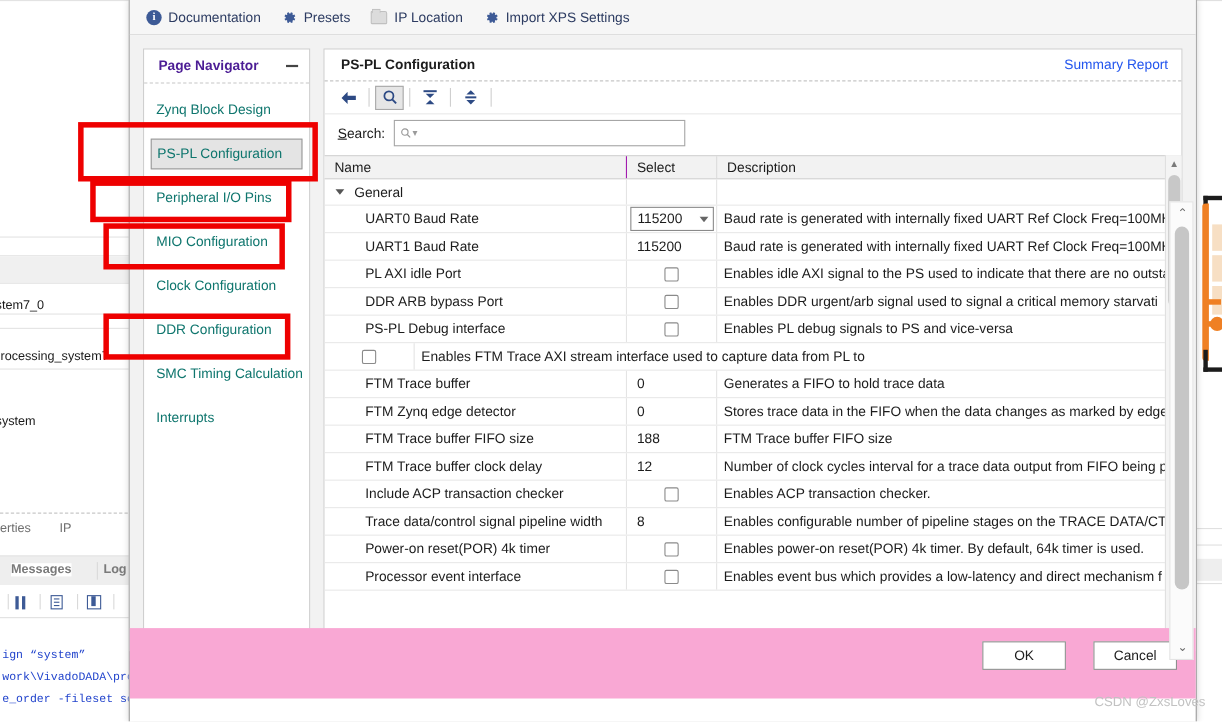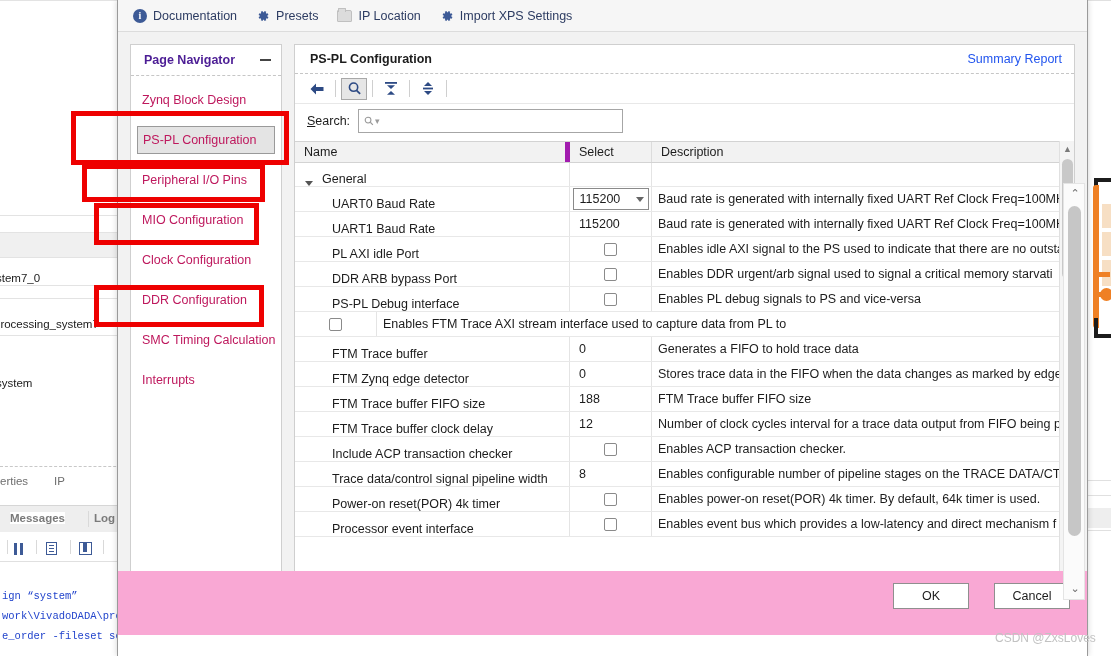--- a/index.html
+++ b/index.html
@@ -63,21 +63,21 @@
   .folder-ico { width: 15px; height: 12px; position: relative; background: #dcdcdc; border:1px solid #c0c0c0; border-radius:1px 2px 1px 1px; }
   .folder-ico::before { content:""; position:absolute; left:0; top:-3px; width:6px; height:3px; background:#dcdcdc; border:1px solid #c0c0c0; border-bottom:none; border-radius:1px 1px 0 0; }
 
   
   .dlg-body { position: absolute; left: 0; top: 32px; width: 969px; height: 560px; background: #f2f2f2; padding: 12px 11px 0 12px; }
   .nav-panel { position: absolute; left: 12px; top: 44px; width: 152px; height: 543px; background: #ffffff; border: 1px solid #cfcfcf; }
   .nav-head { height: 31px; display:flex; align-items:center; justify-content:space-between; padding: 0 10px 0 13px;
       font-size: 12.5px; font-weight: bold; color: #4c1d95; border-bottom: 1px dashed #c6c6c6; }
   .nav-min { width: 11px; height: 1.6px; background: #444; }
   .nav-list { padding-top: 4px; }
-  .nav-item { height: 40px; display: flex; align-items: center; padding-left: 11px; font-size: 12.5px; color: #be185d; }
+  .nav-item { height: 40px; display: flex; align-items: center; padding-left: 11px; font-size: 12.5px; color: #0f766e; }
   .nav-item.selected { margin: 0 6px; padding-left: 5px; height: 28px; background: #e4e4e4; border: 1px solid #9a9a9a; }
   .nav-item-wrap { height: 40px; display:flex; align-items:center; }
 
   .content-panel { position: absolute; left: 176px; top: 44px; width: 781px; height: 543px; background: #ffffff; border: 1px solid #cfcfcf; }
   .cp-head { height: 29px; display:flex; align-items:center; justify-content:space-between; padding: 0 12px 0 15px; border-bottom: 1px dashed #c6c6c6; }
   .cp-title { font-size: 12.5px; font-weight: bold; color: #1c1c1c; }
   .cp-link { font-size: 12.5px; color: #2255ee; cursor: pointer; }
 
   .cp-tools { height: 30px; display:flex; align-items:center; padding-left: 8px; gap: 0px; border-bottom: 1px solid #e8e8e8; }
   .tbtn { width: 26px; height: 22px; display:flex; align-items:center; justify-content:center; margin: 0 1px; }
@@ -87,27 +87,27 @@
   .cp-search { height: 34px; display:flex; align-items:center; padding-left: 12px; gap: 8px; }
   .search-label { font-size: 12.5px; color: #1c1c1c; }
   .search-label u { text-decoration: underline; }
   .search-box { width: 265px; height: 24px; border: 1px solid #a6a6a6; background: #fff; display:flex; align-items:center; padding-left: 5px; }
   .search-ph { font-size: 12px; color: #9a9a9a; display:flex; align-items:center; gap:1px; }
 
   
   .tbl-wrap { position: absolute; left: 0; top: 96px; width: 779px; height: 446px; }
   .tbl-head { display:flex; height: 22px; background: #f2f2f2; border-top: 1px solid #d3d3d3; border-bottom: 1px solid #d3d3d3; }
   .th { font-size: 12.5px; color: #1c1c1c; display:flex; align-items:center; padding-left: 9px; }
-  .th.name { width: 275px; border-right: 5px solid #a21caf; }
+  .th.name { width: 275px; border-right: 1px solid #a21caf; }
   .th.select { width: 82px; border-right: 1px solid #dcdcdc; }
   .th.desc { flex: 1; }
   .tbl-rows { height: 400px; overflow: hidden; position: relative; }
   .tr { display:flex; height: 25px; border-bottom: 1px solid #e8e8e8; align-items: stretch; }
   .tr.group { height: 24px; }
-  .td-name { width: 275px; border-right: 1px solid #e4e4e4; display:flex; align-items:flex-end; font-size: 12.5px; color:#1c1c1c; padding-left: 37px; }
+  .td-name { width: 275px; border-right: 1px solid #e4e4e4; display:flex; align-items:center; font-size: 12.5px; color:#1c1c1c; padding-left: 37px; }
   .td-name.grp { padding-left: 10px; gap: 9px; }
   .td-select { width: 82px; border-right: 1px solid #e4e4e4; display:flex; align-items:center; justify-content:center; font-size: 12.5px; color:#1c1c1c; position:relative; }
   .td-select.leftval { justify-content:flex-start; padding-left: 9px; }
   .td-desc { flex: 1; display:flex; align-items:center; font-size: 12.5px; color:#1c1c1c; padding-left: 6px; overflow:hidden; white-space: nowrap; }
   .chk { width: 13px; height: 13px; border: 1px solid #8a8a8a; border-radius: 2px; background: #fff; }
   .combo { width: 76px; height: 22px; border: 1px solid #8a8a8a; background: #fff; display:flex; align-items:center; justify-content:space-between; padding: 0 4px 0 6px; font-size: 12.5px; }
   .combo .cv { overflow:hidden; white-space:nowrap; }
   .caret { width:0;height:0;border-left:4px solid transparent;border-right:4px solid transparent;border-top:5px solid #666; }
   .tw-chev { width: 0; height: 0; border-left: 4.5px solid transparent; border-right: 4.5px solid transparent; border-top: 5px solid #555; }
 

